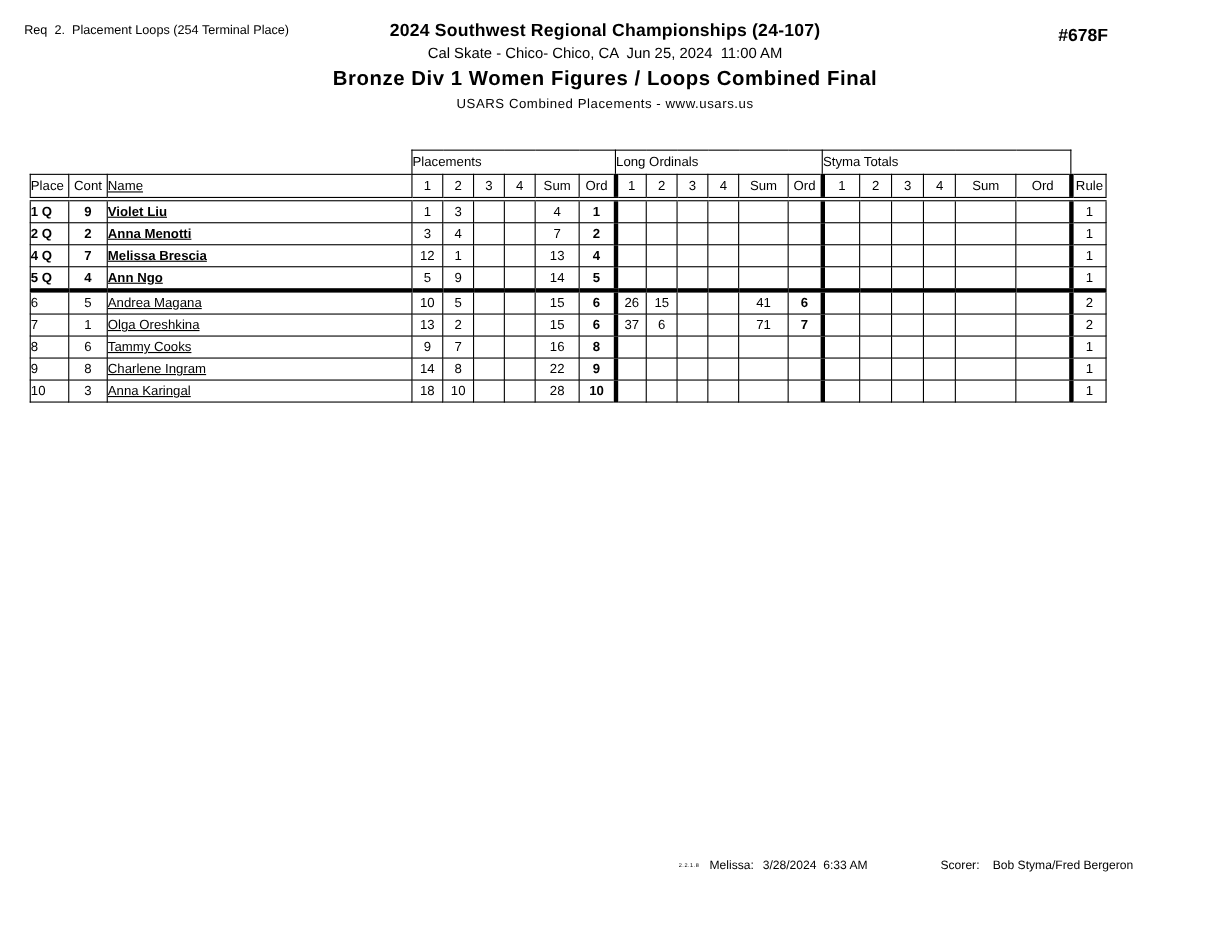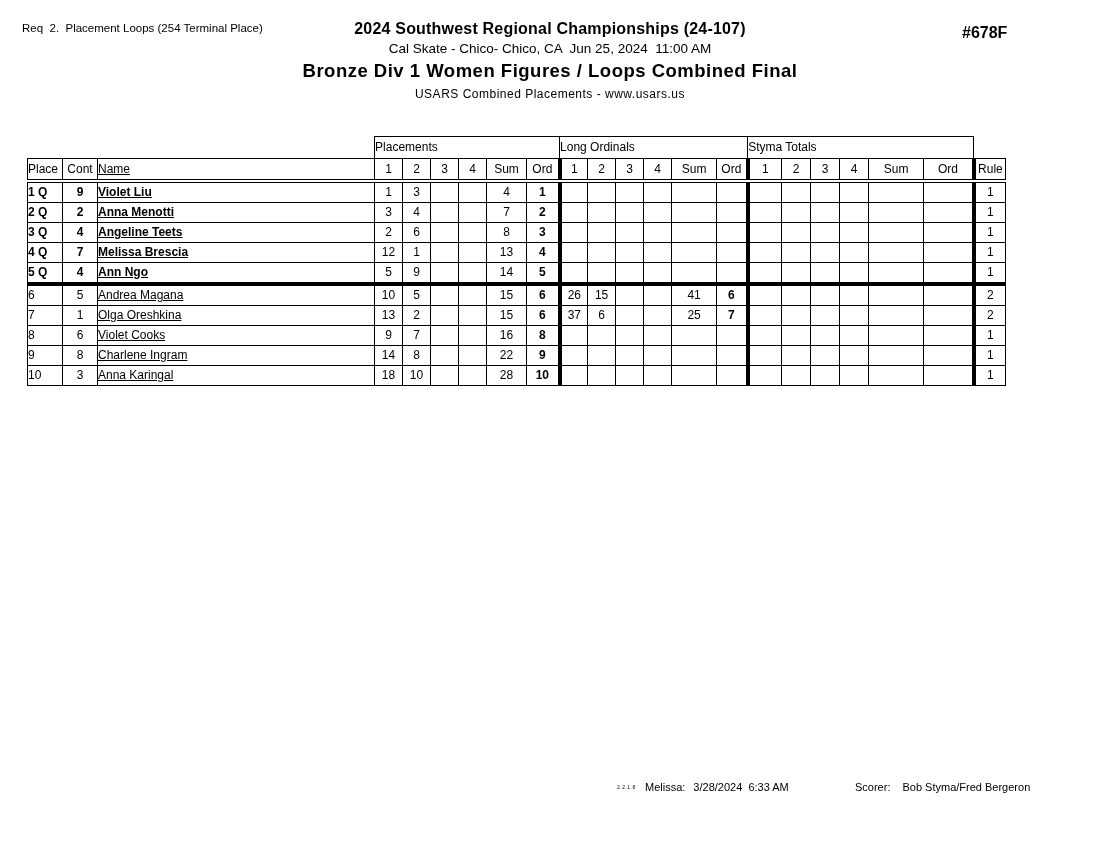--- a/index.html
+++ b/index.html
@@ -168,44 +168,20 @@
         <td class="ctr ord"></td>
         <td class="ctr thickL"></td>
         <td class="ctr"></td>
         <td class="ctr"></td>
         <td class="ctr"></td>
         <td class="ctr"></td>
         <td class="ctr ord"></td>
         <td class="ctr rule thickL">1</td>
       </tr>
       <tr class="qual">
-        <td class="al place">3 Q</td>
-        <td class="ctr cont">4</td>
-        <td class="name">Angeline Teets</td>
-        <td class="ctr">2</td>
-        <td class="ctr">6</td>
-        <td class="ctr"></td>
-        <td class="ctr"></td>
-        <td class="ctr">8</td>
-        <td class="ctr ord">3</td>
-        <td class="ctr thickL"></td>
-        <td class="ctr"></td>
-        <td class="ctr"></td>
-        <td class="ctr"></td>
-        <td class="ctr"></td>
-        <td class="ctr ord"></td>
-        <td class="ctr thickL"></td>
-        <td class="ctr"></td>
-        <td class="ctr"></td>
-        <td class="ctr"></td>
-        <td class="ctr"></td>
-        <td class="ctr ord"></td>
-        <td class="ctr rule thickL">1</td>
-      </tr>
-      <tr class="qual">
         <td class="al place">4 Q</td>
         <td class="ctr cont">7</td>
         <td class="name">Melissa Brescia</td>
         <td class="ctr">12</td>
         <td class="ctr">1</td>
         <td class="ctr"></td>
         <td class="ctr"></td>
         <td class="ctr">13</td>
         <td class="ctr ord">4</td>
         <td class="ctr thickL"></td>
@@ -277,34 +253,34 @@
         <td class="ctr">13</td>
         <td class="ctr">2</td>
         <td class="ctr"></td>
         <td class="ctr"></td>
         <td class="ctr">15</td>
         <td class="ctr ord">6</td>
         <td class="ctr thickL">37</td>
         <td class="ctr">6</td>
         <td class="ctr"></td>
         <td class="ctr"></td>
-        <td class="ctr">25</td>
+        <td class="ctr">71</td>
         <td class="ctr ord">7</td>
         <td class="ctr thickL"></td>
         <td class="ctr"></td>
         <td class="ctr"></td>
         <td class="ctr"></td>
         <td class="ctr"></td>
         <td class="ctr ord"></td>
         <td class="ctr rule thickL">2</td>
       </tr>
       <tr>
         <td class="al place">8</td>
         <td class="ctr cont">6</td>
-        <td class="name">Violet Cooks</td>
+        <td class="name">Tammy Cooks</td>
         <td class="ctr">9</td>
         <td class="ctr">7</td>
         <td class="ctr"></td>
         <td class="ctr"></td>
         <td class="ctr">16</td>
         <td class="ctr ord">8</td>
         <td class="ctr thickL"></td>
         <td class="ctr"></td>
         <td class="ctr"></td>
         <td class="ctr"></td>

